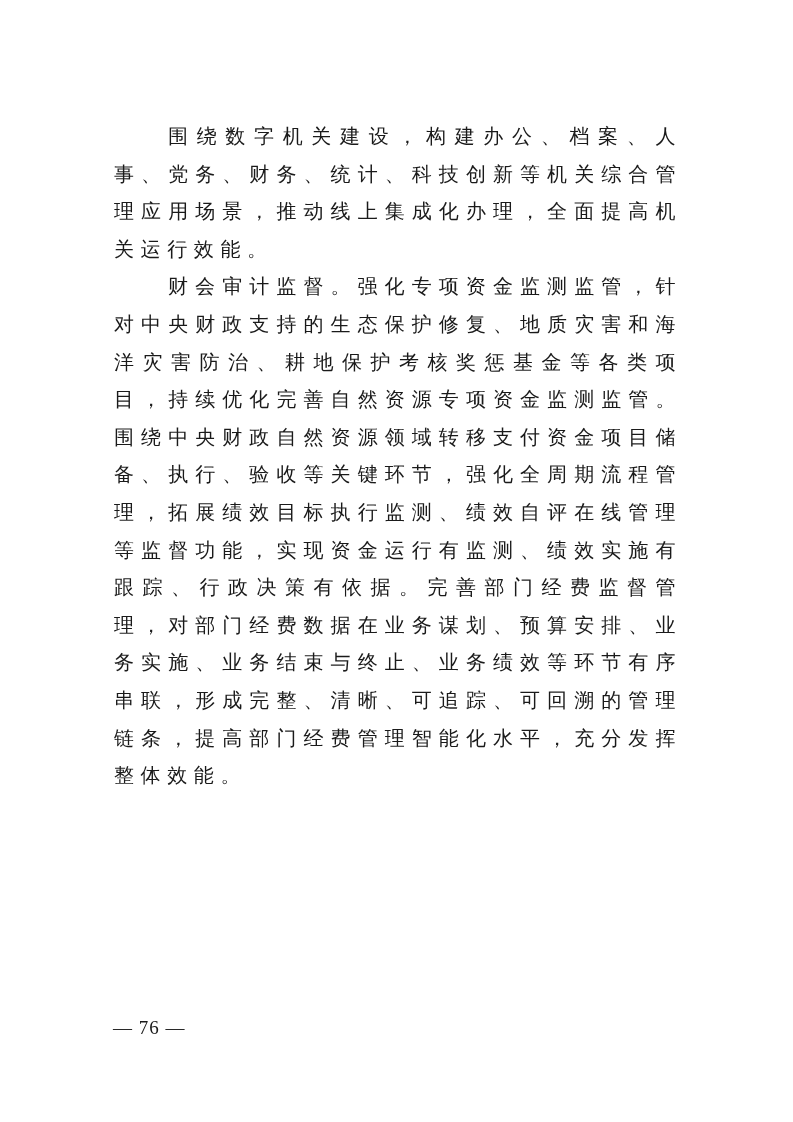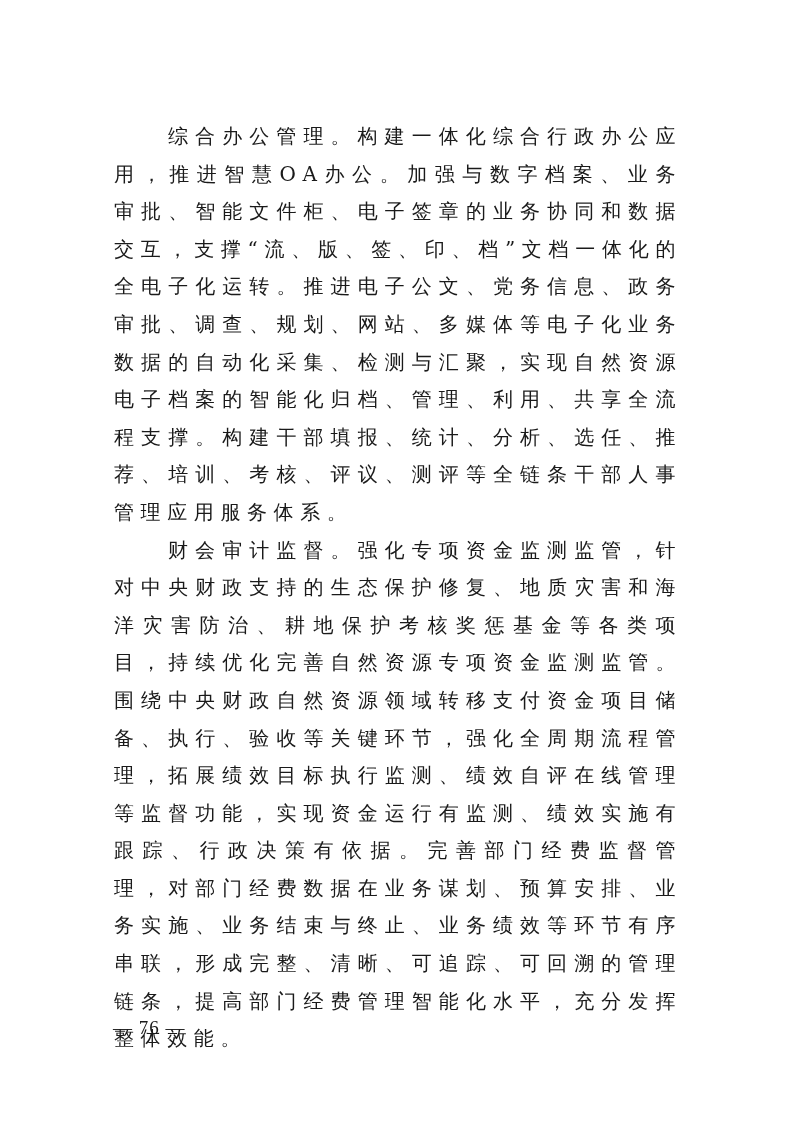--- a/index.html
+++ b/index.html
@@ -47,18 +47,18 @@
       font-size: 19px;
       color: #1a1a1a;
       letter-spacing: 1px;
     }
   </style>
 </head>
 <body>
 
 <div class="page">
   <div class="body-text">
-    <p class="para">综合办公管理。构建一体化综合行政办公应用，推进智慧OA办公。加强与数字档案、业务审批、智能文件柜、电子签章的业务协同和数据交互，支撑“流、版、签、印、档”文档一体化的全电子化运转。推进电子公文、党务信息、政务审批、调查、规划、网站、多媒体等电子化业务数据的自动化采集、检测与汇聚，实现自然资源电子档案的智能化归档、管理、利用、共享全流程支撑。构建干部填报、统计、分析、选任、推荐、培训、考核、评议、测评等全链条干部人事管理应用服务体系。</p>
+    <p class="para">围绕数字机关建设，构建办公、档案、人事、党务、财务、统计、科技创新等机关综合管理应用场景，推动线上集成化办理，全面提高机关运行效能。</p>
     <p class="para">财会审计监督。强化专项资金监测监管，针对中央财政支持的生态保护修复、地质灾害和海洋灾害防治、耕地保护考核奖惩基金等各类项目，持续优化完善自然资源专项资金监测监管。围绕中央财政自然资源领域转移支付资金项目储备、执行、验收等关键环节，强化全周期流程管理，拓展绩效目标执行监测、绩效自评在线管理等监督功能，实现资金运行有监测、绩效实施有跟踪、行政决策有依据。完善部门经费监督管理，对部门经费数据在业务谋划、预算安排、业务实施、业务结束与终止、业务绩效等环节有序串联，形成完整、清晰、可追踪、可回溯的管理链条，提高部门经费管理智能化水平，充分发挥整体效能。</p>
 
   </div>
   <div class="page-number">— 76 —</div>
 </div>
 
 </body></html>

